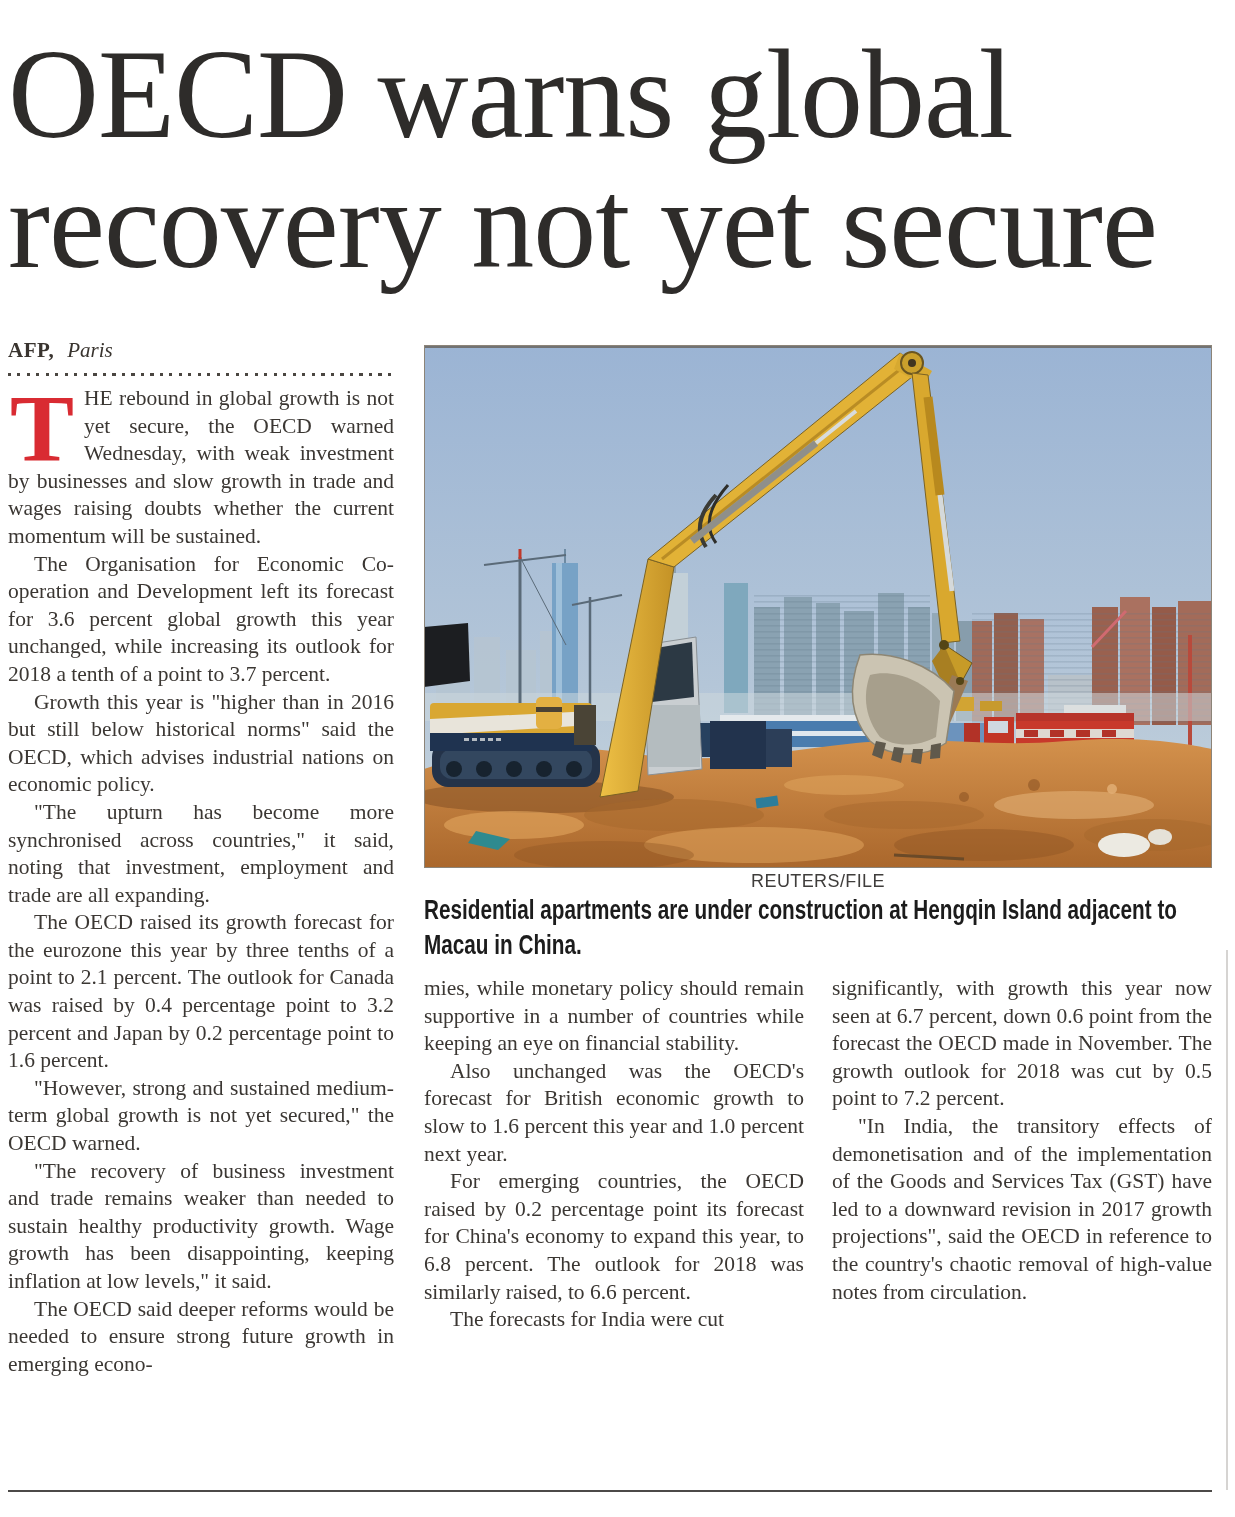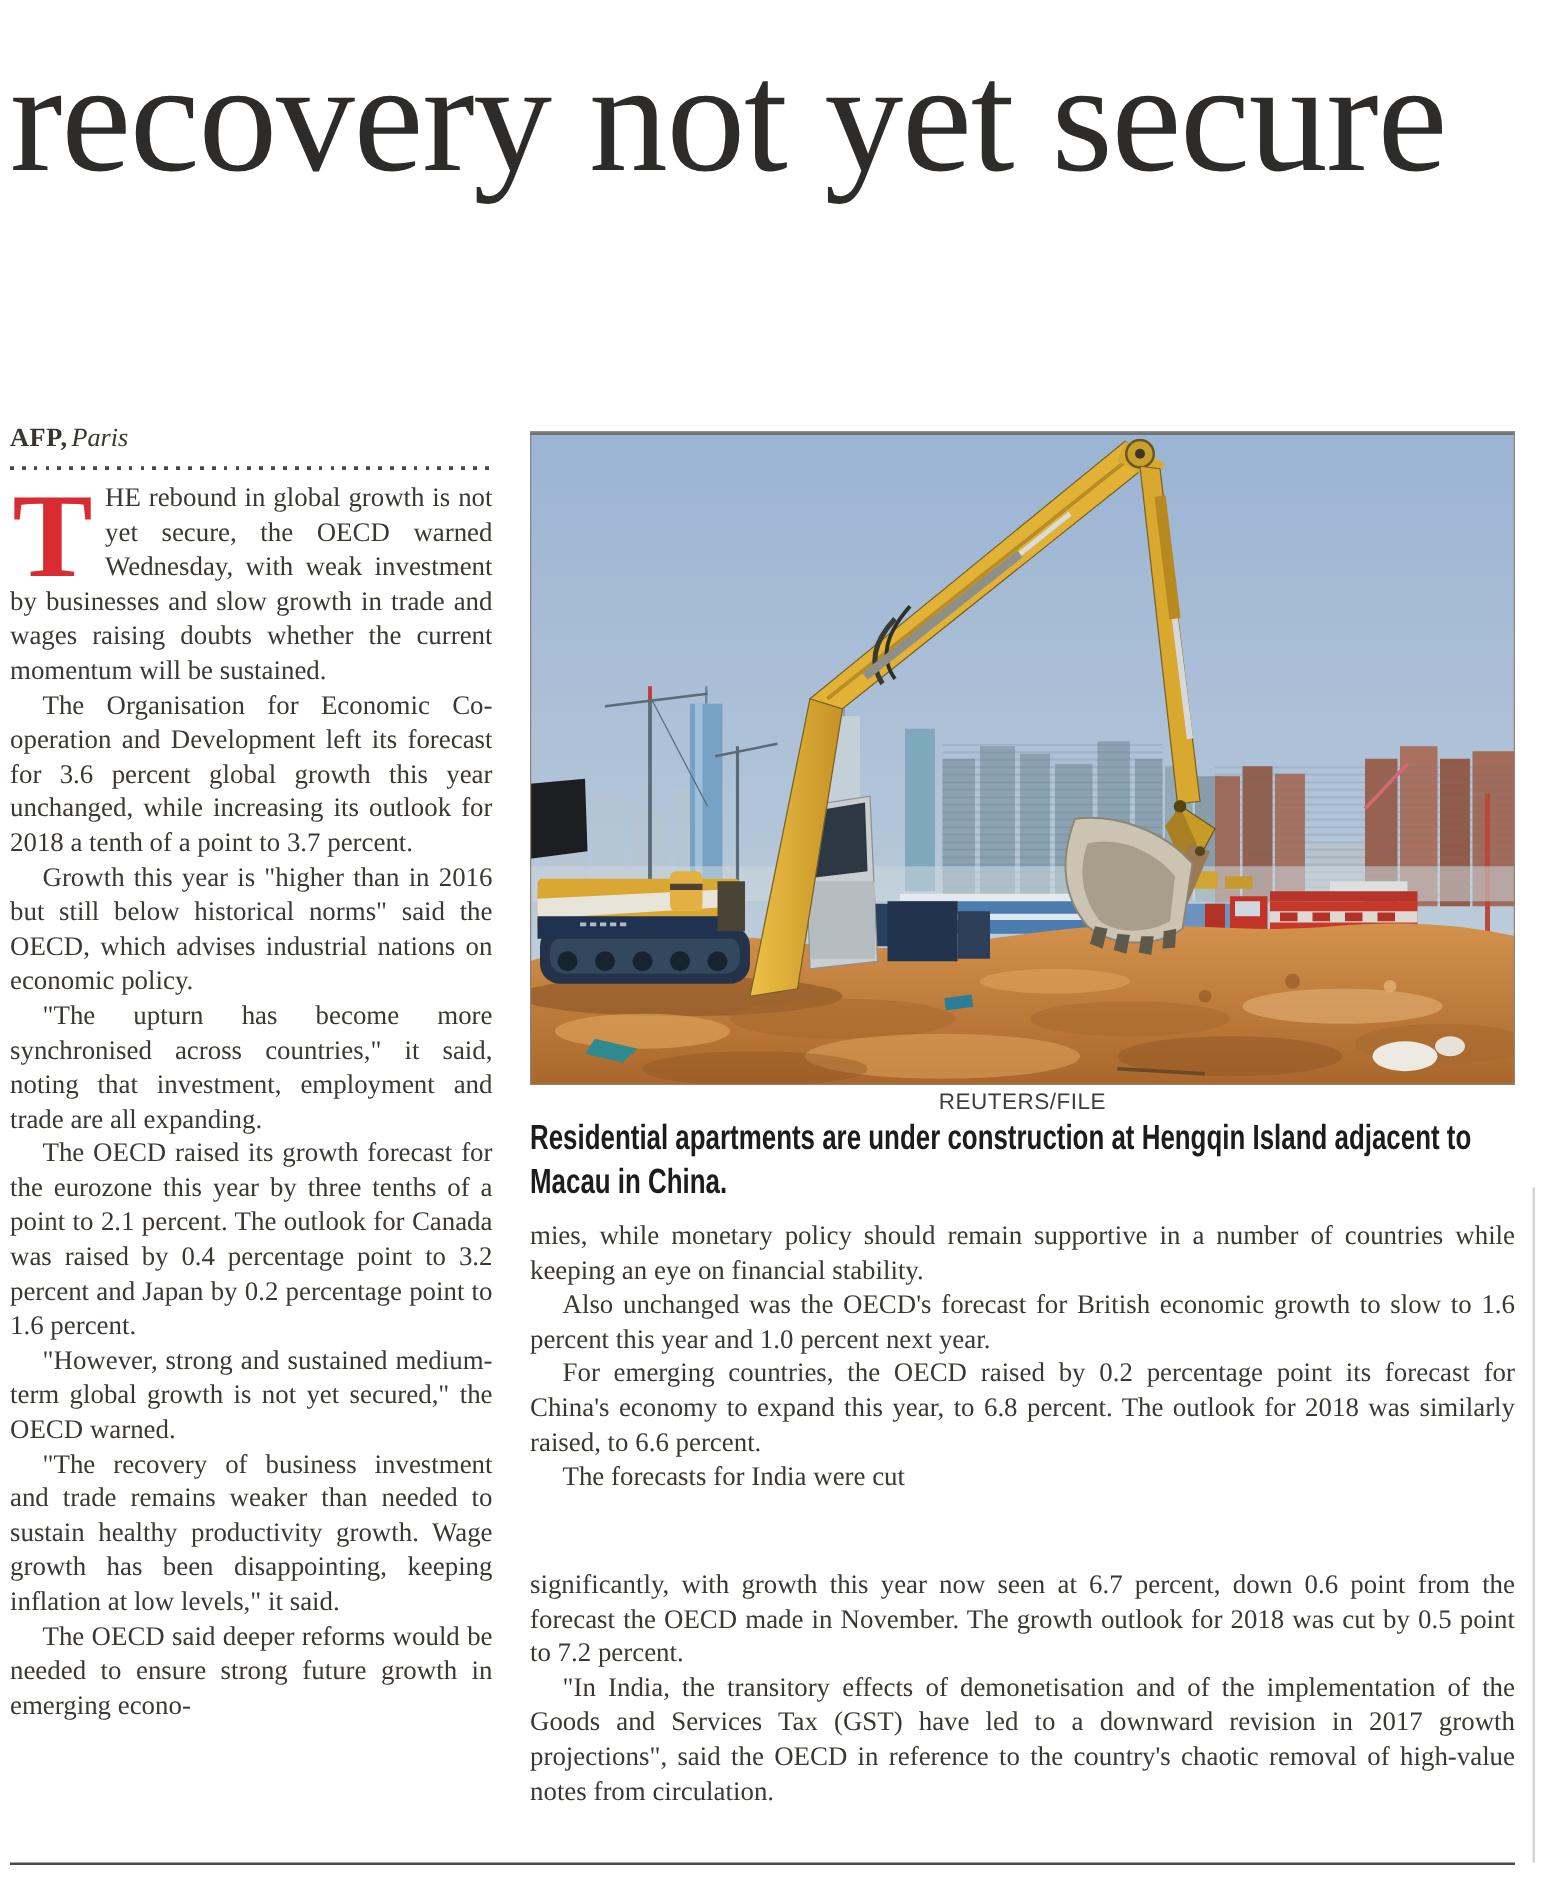--- a/index.html
+++ b/index.html
@@ -10,54 +10,55 @@
   .headline{position:absolute;left:8px;top:30px;width:1204px;
             font-family:"Liberation Serif",serif;font-weight:400;
             font-size:126px;line-height:130px;color:#2e2c2a;letter-spacing:-1px;}
   .headline div{white-space:nowrap;}
 
   
   .left-col{position:absolute;left:8px;top:338px;width:386px;height:1150px;overflow:hidden;}
   .byline{font-size:21px;color:#39342f;margin:0 0 9px 0;}
   .byline .agency{font-weight:bold;letter-spacing:.5px;}
   .byline .agency::first-letter{font-size:126%;}
-  .byline .place{font-style:italic;margin-left:3px;}
+  .byline .place{font-style:italic;margin-left:13px;}
   .dotted-sep{height:4px;margin:0 0 9px 0;
       background:repeating-linear-gradient(90deg,#4a4641 0 3px,transparent 3px 9.5px);
       background-position:0 1px;background-size:100% 3px;background-repeat:no-repeat;}
 
   .bp{margin:0;font-size:21.5px;line-height:27.6px;text-align:justify;
       text-indent:26px;color:#3b3733;}
   .bp.lead{text-indent:0;}
   .bp.cont{text-indent:0;}
   .dropcap{float:left;font-size:96px;line-height:74px;font-weight:bold;
            color:#d92b32;margin:7px 10px 0 2px;font-family:"Liberation Serif",serif;}
 
   
   .right-region{position:absolute;left:424px;top:345px;width:788px;}
   .photo-frame{width:788px;height:523px;display:block;}
   .credit{font-family:"Liberation Sans",sans-serif;font-size:18px;color:#3f3d3b;
           text-align:center;margin-top:3px;letter-spacing:.4px;line-height:20px;}
   .caption{font-family:"Liberation Sans",sans-serif;font-weight:bold;font-size:28px;
            line-height:35px;color:#1c1c1c;white-space:nowrap;
            transform:scaleX(0.74);transform-origin:0 0;margin-top:1px;}
   .caption span{display:block;}
-  .two-cols{display:flex;gap:28px;margin-top:13px;height:530px;overflow:hidden;flex-direction:column;}
+  .two-cols{display:flex;gap:28px;margin-top:13px;height:530px;overflow:hidden;}
   .col{flex:1 1 0;}
 
   
   .bottom-rule{position:absolute;left:8px;top:1490px;width:1204px;
                border-top:2px solid #4c4a48;}
   .side-rule{position:absolute;left:1226px;top:950px;width:2px;height:540px;
              background:#d6d4d2;}
 </style>
 </head>
 <body>
 
 <div class="headline">
+  <div>OECD warns global</div>
   <div>recovery not yet secure</div>
 </div>
 
 <div class="left-col">
   <p class="byline"><span class="agency">AFP,</span><span class="place">Paris</span></p>
   <div class="dotted-sep"></div>
   <p class="bp lead"><span class="dropcap">T</span><span>HE rebound in global growth is not yet secure, the OECD warned Wednesday, with weak investment by businesses and slow growth in trade and wages raising doubts whether the current momentum will be sustained.</span></p>
   <div>
       <p class="bp">The Organisation for Economic Co-operation and Development left its forecast for 3.6 percent global growth this year unchanged, while increasing its outlook for 2018 a tenth of a point to 3.7 percent.</p>
       <p class="bp">Growth this year is "higher than in 2016 but still below historical norms" said the OECD, which advises industrial nations on economic policy.</p>

